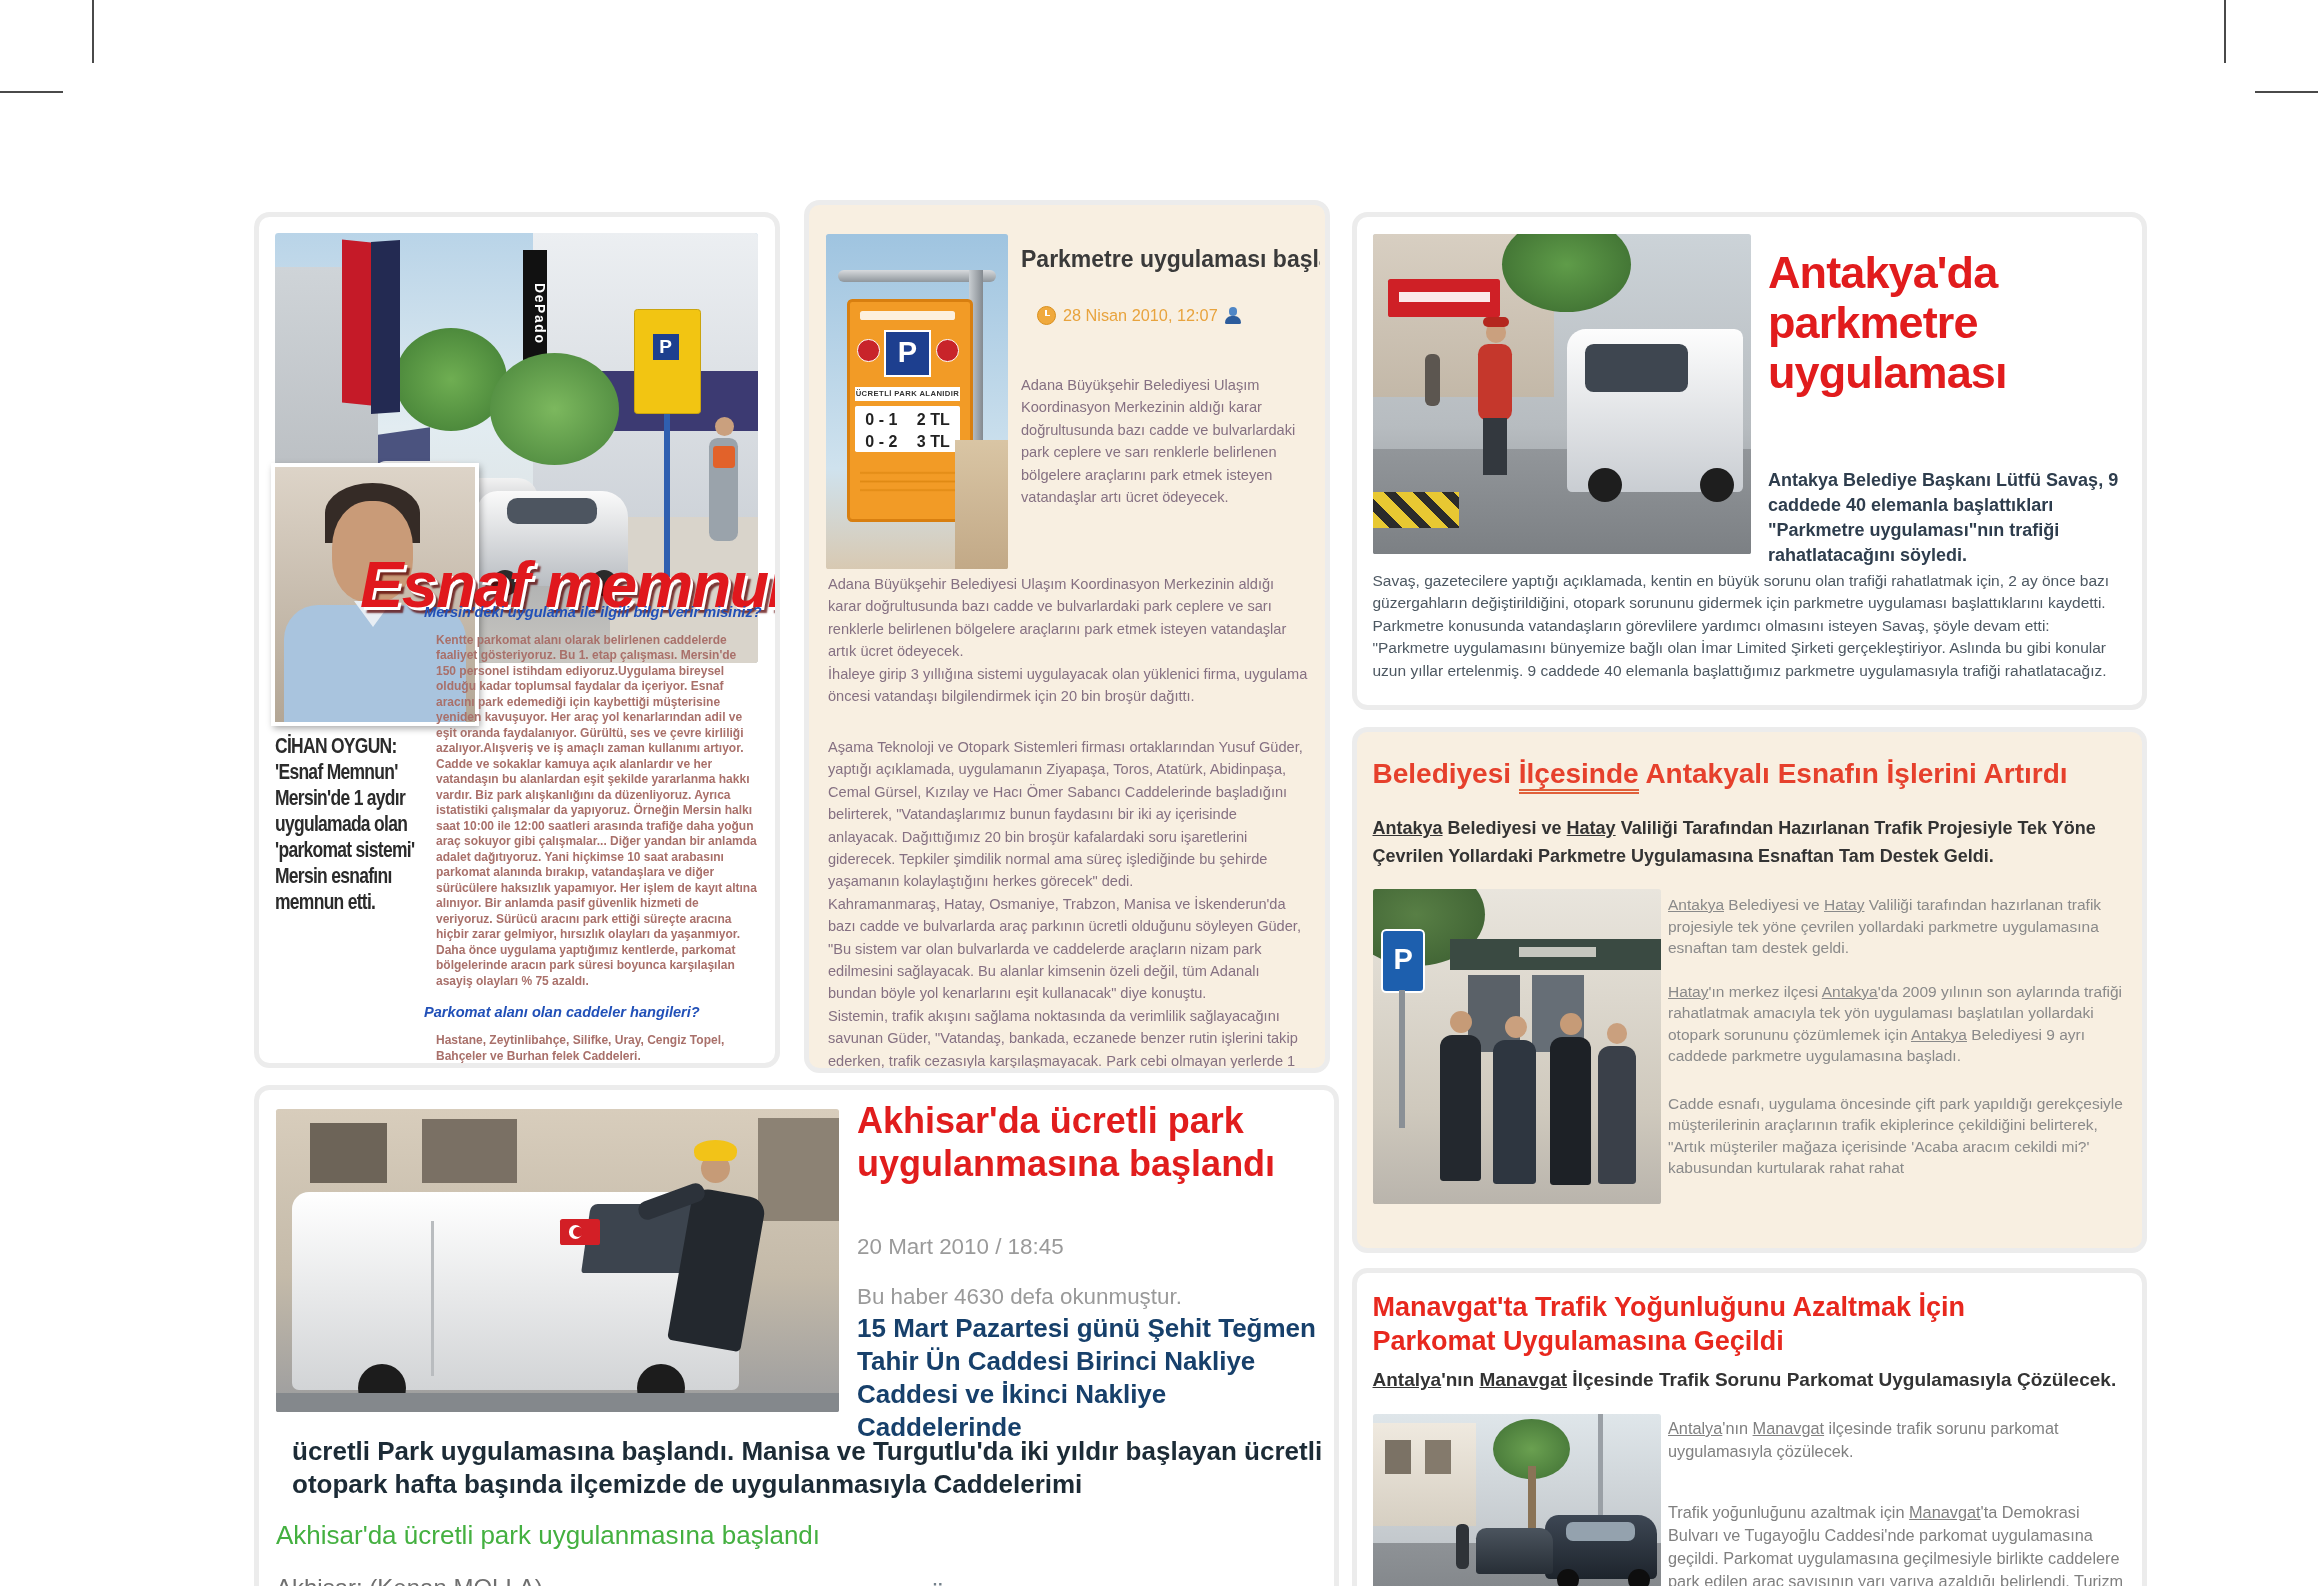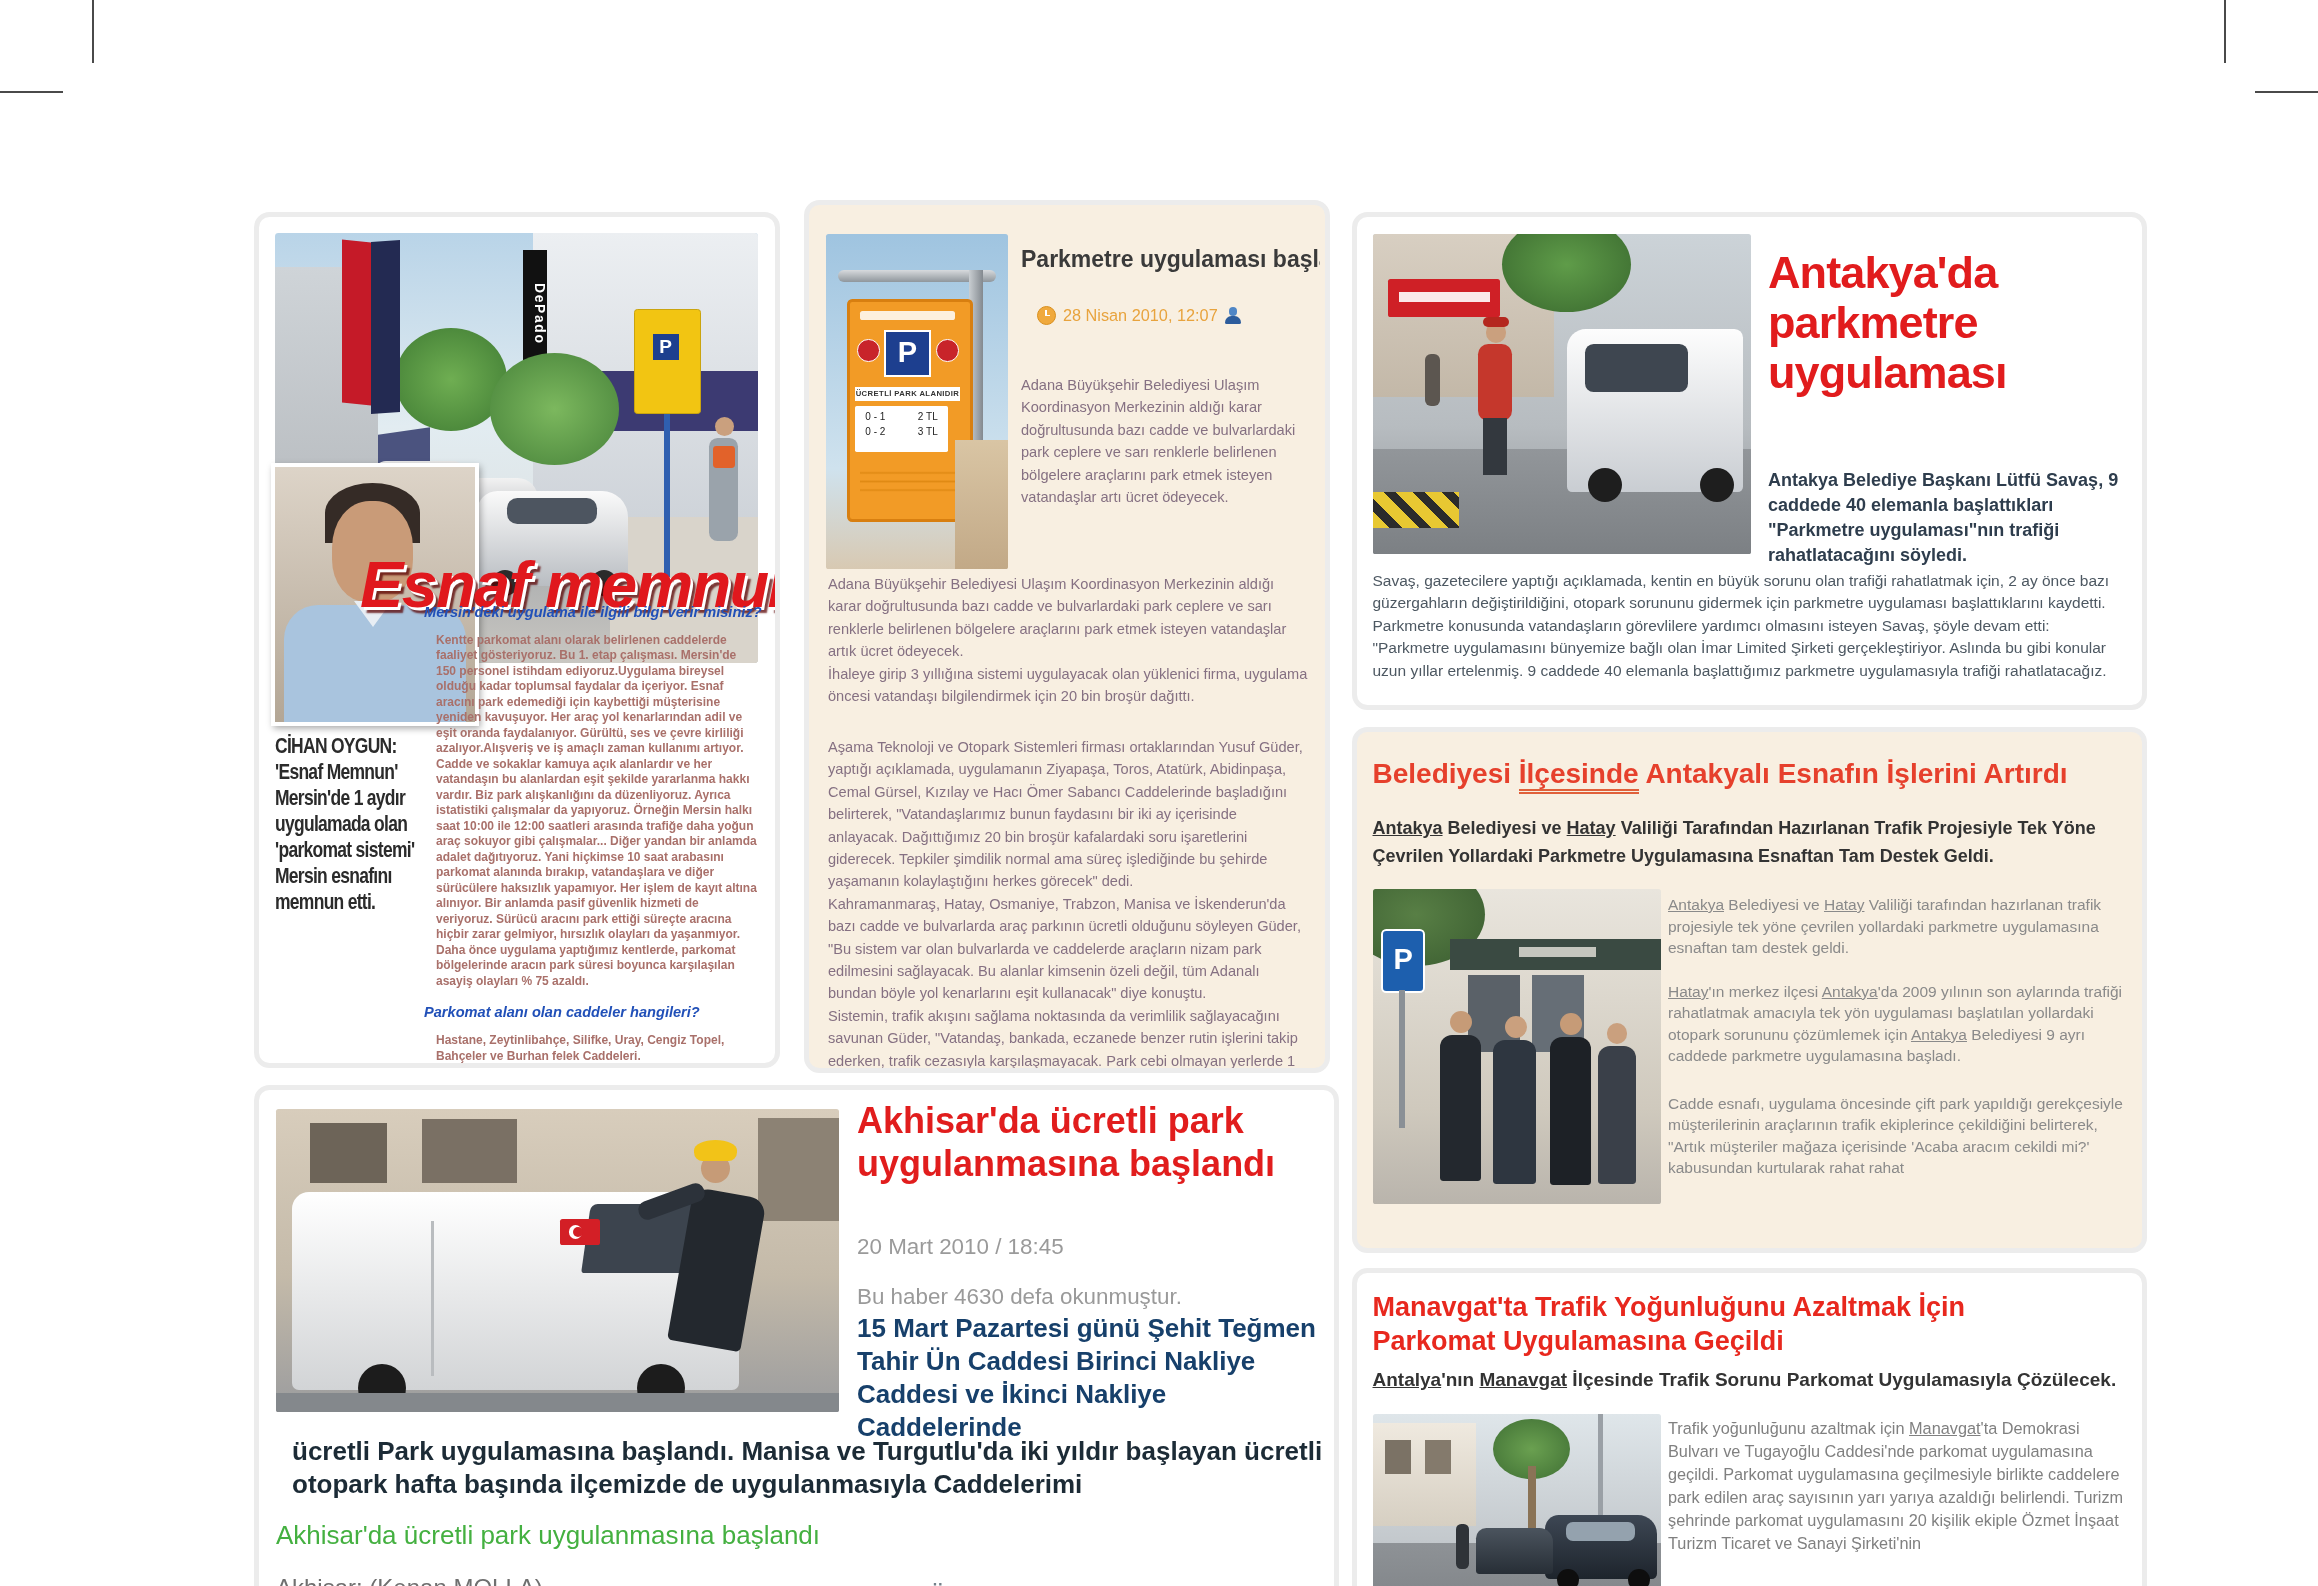--- a/index.html
+++ b/index.html
@@ -126,21 +126,21 @@
 
     <div class="abs" style="left:17px;top:29px;width:182px;height:335px;overflow:hidden;border-radius:2.6px;background:linear-gradient(#9fc4e0,#cfe2ee 70%,#d8c9b2);">
       <div class="abs" style="left:12px;top:36px;width:158px;height:12px;border-radius:6px;background:linear-gradient(#d7dadd,#8f969c);"></div>
       <div class="abs" style="left:143px;top:36px;width:13.8px;height:299px;background:linear-gradient(90deg,#c9ced2,#83898f);"></div>
       <div class="abs" style="left:20.6px;top:65px;width:120px;height:217px;background:#f29b26;border:3.4px solid #d87f10;border-radius:5.2px;"></div>
       <div class="abs" style="left:34px;top:77px;width:95px;height:8.6px;background:#fff;border-radius:2.6px;opacity:.85;"></div>
       <div class="abs" style="left:58px;top:96px;width:43px;height:43px;background:#1d3f8f;border:2.6px solid #fff;color:#fff;font-weight:700;font-size:29px;text-align:center;line-height:41px;">P</div>
       <div class="abs" style="left:31px;top:105px;width:20.6px;height:20.6px;border-radius:50%;background:#c8242a;border:1.7px solid #fff;"></div>
       <div class="abs" style="left:110px;top:105px;width:20.6px;height:20.6px;border-radius:50%;background:#c8242a;border:1.7px solid #fff;"></div>
       <div class="abs" style="left:29px;top:153px;width:105px;height:13.8px;background:#fff;color:#333;font-weight:700;font-size:7.7px;text-align:center;line-height:13.8px;letter-spacing:0.4px;">ÜCRETLİ PARK ALANIDIR</div>
-      <div class="abs" style="left:29px;top:172px;width:93px;height:46px;background:#fff;border-radius:1.7px;font-weight:400;font-size:10px;color:#222;">
+      <div class="abs" style="left:29px;top:172px;width:105px;height:46px;background:#fff;border-radius:1.7px;font-weight:700;font-size:16px;color:#222;">
         <div style="display:flex;justify-content:space-between;padding:5.2px 10.3px 0;">
           <span>0 - 1</span>
           <span>2 TL</span>
         </div>
         <div style="display:flex;justify-content:space-between;padding:3.4px 10.3px 0;">
           <span>0 - 2</span>
           <span>3 TL</span>
         </div>
       </div>
       <div class="abs" style="left:34px;top:232px;width:95px;height:31px;background:repeating-linear-gradient(#f29b26,#f29b26 5.2px,#e08a14 6.9px,#f29b26 8.6px);"></div>
@@ -259,18 +259,19 @@
       <div class="abs" style="left:225px;top:0;width:5.2px;height:138px;background:#9aa0a6;"></div>
       <div class="abs" style="left:0;top:129px;width:288px;height:86px;background:linear-gradient(#8e9296,#7b7f83);"></div>
       <div class="abs" style="left:172px;top:101px;width:112px;height:64px;border-radius:13.8px 19px 5.2px 5.2px;background:linear-gradient(#3d4754,#1d242c);"></div>
       <div class="abs" style="left:193px;top:108px;width:69px;height:19px;border-radius:6.9px;background:#94a2ae;"></div>
       <div class="abs" style="left:184px;top:155px;width:22.4px;height:22.4px;border-radius:50%;background:#0e0e0e;"></div>
       <div class="abs" style="left:255px;top:155px;width:22.4px;height:22.4px;border-radius:50%;background:#0e0e0e;"></div>
       <div class="abs" style="left:103px;top:114px;width:77px;height:46px;border-radius:10.3px 13.8px 3.4px 3.4px;background:linear-gradient(#4b545e,#272e36);"></div>
       <div class="abs" style="left:83px;top:110px;width:13.8px;height:45px;border-radius:5.2px;background:#2f3338;"></div>
     </div>
     <div class="abs" style="left:311px;top:144px;width:458px;">
+      <p class="man-body" style="margin-bottom:38px;"><u>Antalya</u><span>'nın </span><u>Manavgat</u><span> ilçesinde trafik sorunu parkomat uygulamasıyla çözülecek.</span></p>
       <p class="man-body"><span>Trafik yoğunluğunu azaltmak için </span><u>Manavgat</u><span>'ta Demokrasi Bulvarı ve Tugayoğlu Caddesi'nde parkomat uygulamasına geçildi. Parkomat uygulamasına geçilmesiyle birlikte caddelere park edilen araç sayısının yarı yarıya azaldığı belirlendi. Turizm şehrinde parkomat uygulamasını 20 kişilik ekiple Özmet İnşaat Turizm Ticaret ve Sanayi Şirketi'nin</span></p>
     </div>
   </section>
 
 </div>
 
 
 </body></html>

